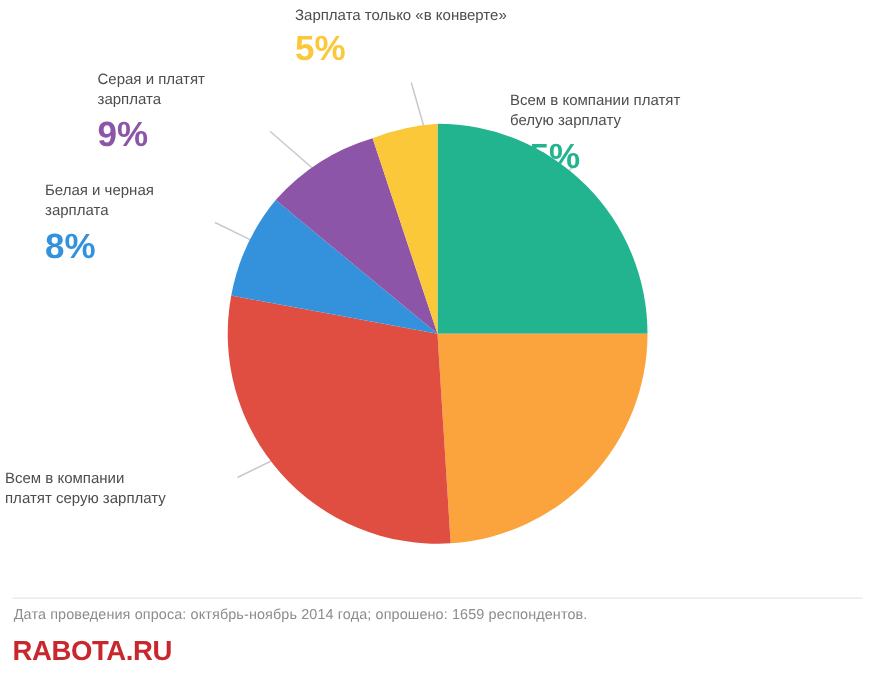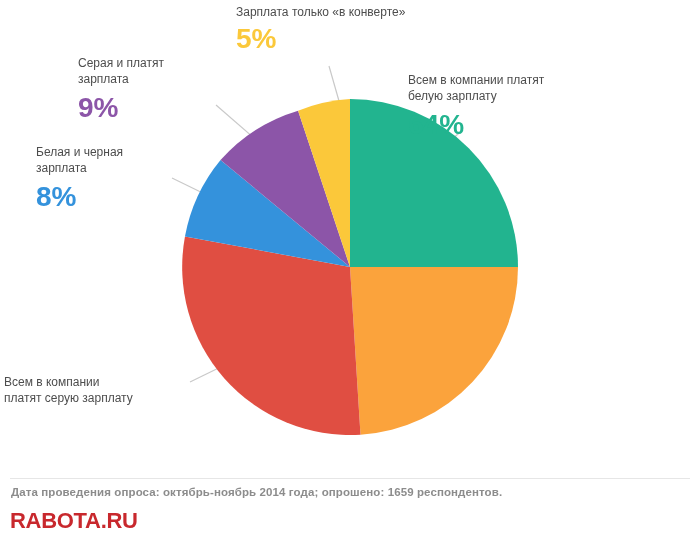--- a/index.html
+++ b/index.html
@@ -79,21 +79,20 @@
     background: #e6e6e6;
   }
   #survey-note {
     position: absolute;
     left: 11px;
     top: 0px;
     font-size: 11.5px;
     color: #8c8c8c;
     letter-spacing: 0.1px;
     font-family: "Liberation Sans", sans-serif;
-    font-weight: bold;
   }
   #brand-logo {
     position: absolute;
     left: 10px;
     top: 22px;
     font-size: 22px;
     font-weight: bold;
     letter-spacing: -0.3px;
     color: #c8282d;
     font-family: Liberation Sans, sans-serif;
@@ -151,21 +150,21 @@
   </div>
 
   <div class="callout align-left" id="callout-gray-all">
     <div class="cap">Всем в компании
 платят серую зарплату</div>
   </div>
 
   <div class="callout align-right" id="callout-white-all">
     <div class="cap">Всем в компании платят
 белую зарплату</div>
-    <div class="pct" id="pct-white-all" style="color: rgb(34, 180, 143);">64%</div>
+    <div class="pct" id="pct-white-all" style="color: rgb(34, 180, 143);">25%</div>
   </div>
 
 
   <div id="footer">
     <div id="divider"></div>
     <div id="survey-note">Дата проведения опроса: октябрь-ноябрь 2014 года; опрошено: 1659 респондентов.</div>
     <div id="brand-logo" style="color: rgb(200, 40, 45);">RABOTA.RU</div>
   </div>
 
 </div>

